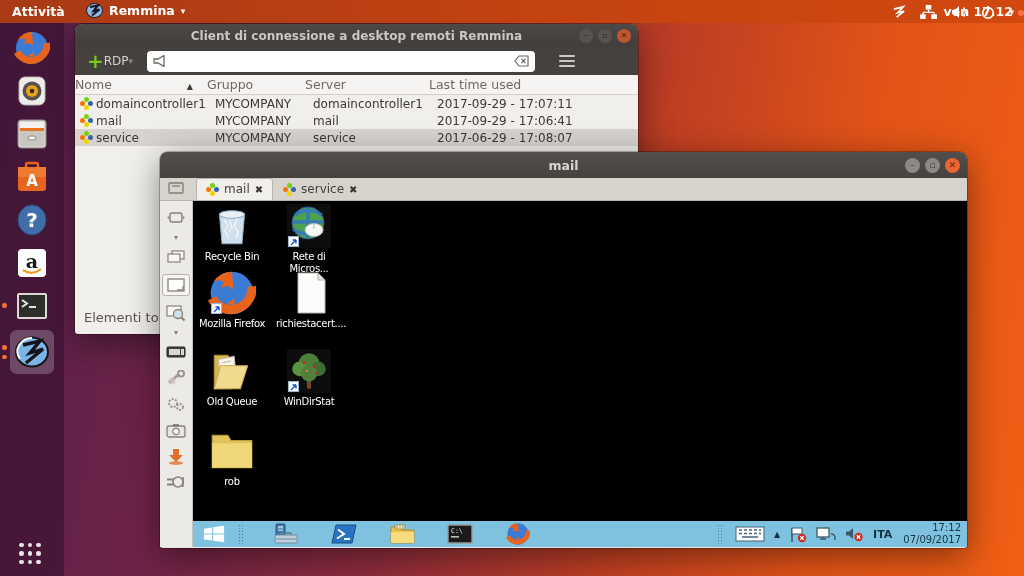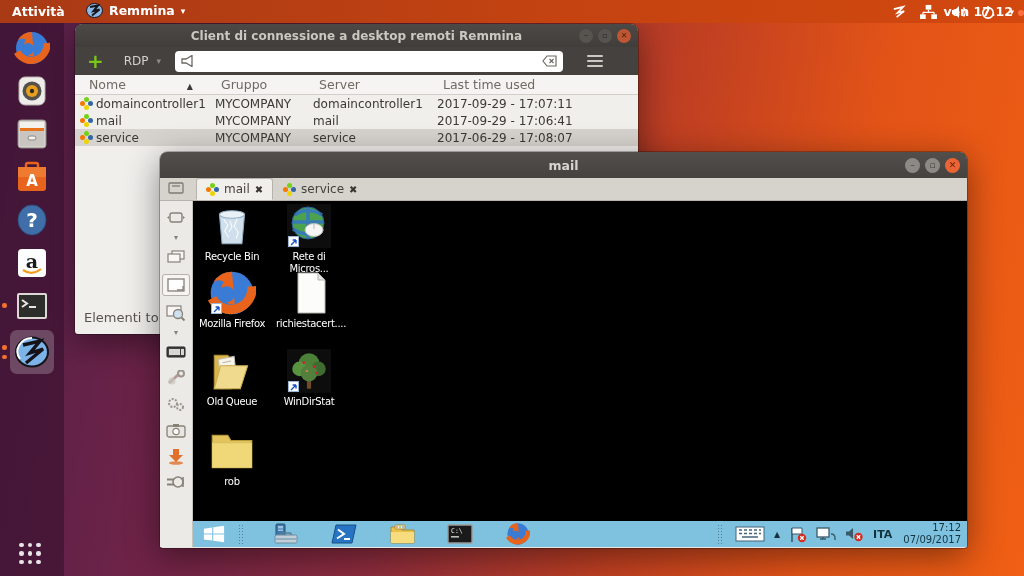--- a/index.html
+++ b/index.html
@@ -30,29 +30,29 @@
 .titlebar{height:23px;background:linear-gradient(#4c4946,#403d3a);border-radius:7px 7px 0 0;position:relative;display:flex;align-items:center;justify-content:center}
 .titlebar .wtitle{color:#cbc7c1;font-size:12px;font-weight:bold}
 .winbtns{position:absolute;right:7px;top:0;height:100%;display:flex;align-items:center;gap:5px}
 .wbtn{width:14px;height:14px;border-radius:50%;display:flex;align-items:center;justify-content:center;font-size:8px;line-height:1}
 
 #remmina{left:75px;top:24px;width:563px;height:310px;background:#f1efec}
 #remmina .wbtn{background:#57534f;color:#2c2a27}
 #remmina .wbtn.close{background:#bd5633;color:#55230f}
 .rtoolbar{height:28px;background:#44413e;display:flex;align-items:center}
 .plusbtn{color:#7ac61a;font-size:20px;font-weight:900;margin-left:12px;line-height:20px}
-.proto{color:#d4d0ca;font-size:12px;margin-left:20px;display:flex;align-items:center;gap:8px}
+.proto{color:#d4d0ca;font-size:12px;display:flex;align-items:center;gap:0}
 .proto .caret{font-size:9px;color:#8f8b85}
 .qconnect{margin-left:14px;width:388px;height:21px;background:#fff;border-radius:4px;display:flex;align-items:center;padding:0 6px;gap:4px}
 .qconnect input{border:none;outline:none;flex:1;font-size:12px;background:transparent}
 .hamb{margin-left:24px;width:16px}
 .hamb div{height:2px;background:#ccc8c2;margin:3px 0;border-radius:1px}
 .rtable{font-size:12px;color:#3b3835}
 .rhead{display:grid;grid-template-columns:132px 98px 124px 1fr;height:20px;align-items:center;background:#f5f4f2;border-bottom:1px solid #d2cfca;color:#6e6a64;font-size:12.5px}
-.rhead span{padding-left:14px;position:relative}
+.rhead span{padding-left:0;position:relative}
 .rhead span.sortarrow{position:absolute;right:14px;top:5px;font-size:8px;color:#3b3835;padding:0}
 .rrow{display:grid;grid-template-columns:132px 98px 124px 1fr;height:17px;align-items:center}
 .rrow.selected{background:#d7d4cf}
 .rrow .ncell{padding-left:5px;display:flex;align-items:center;gap:3px;overflow:hidden;white-space:nowrap}
 .rrow span{padding-left:8px;white-space:nowrap;overflow:hidden}
 .rstatus{position:absolute;left:9px;bottom:9px;font-size:13px;color:#57544f}
 
 .quad{width:13px;height:13px;position:relative;flex:none}
 .quad i{position:absolute;width:5px;height:5px;border-radius:50%}
 .quad .q1{left:4px;top:0;background:#73d216}

